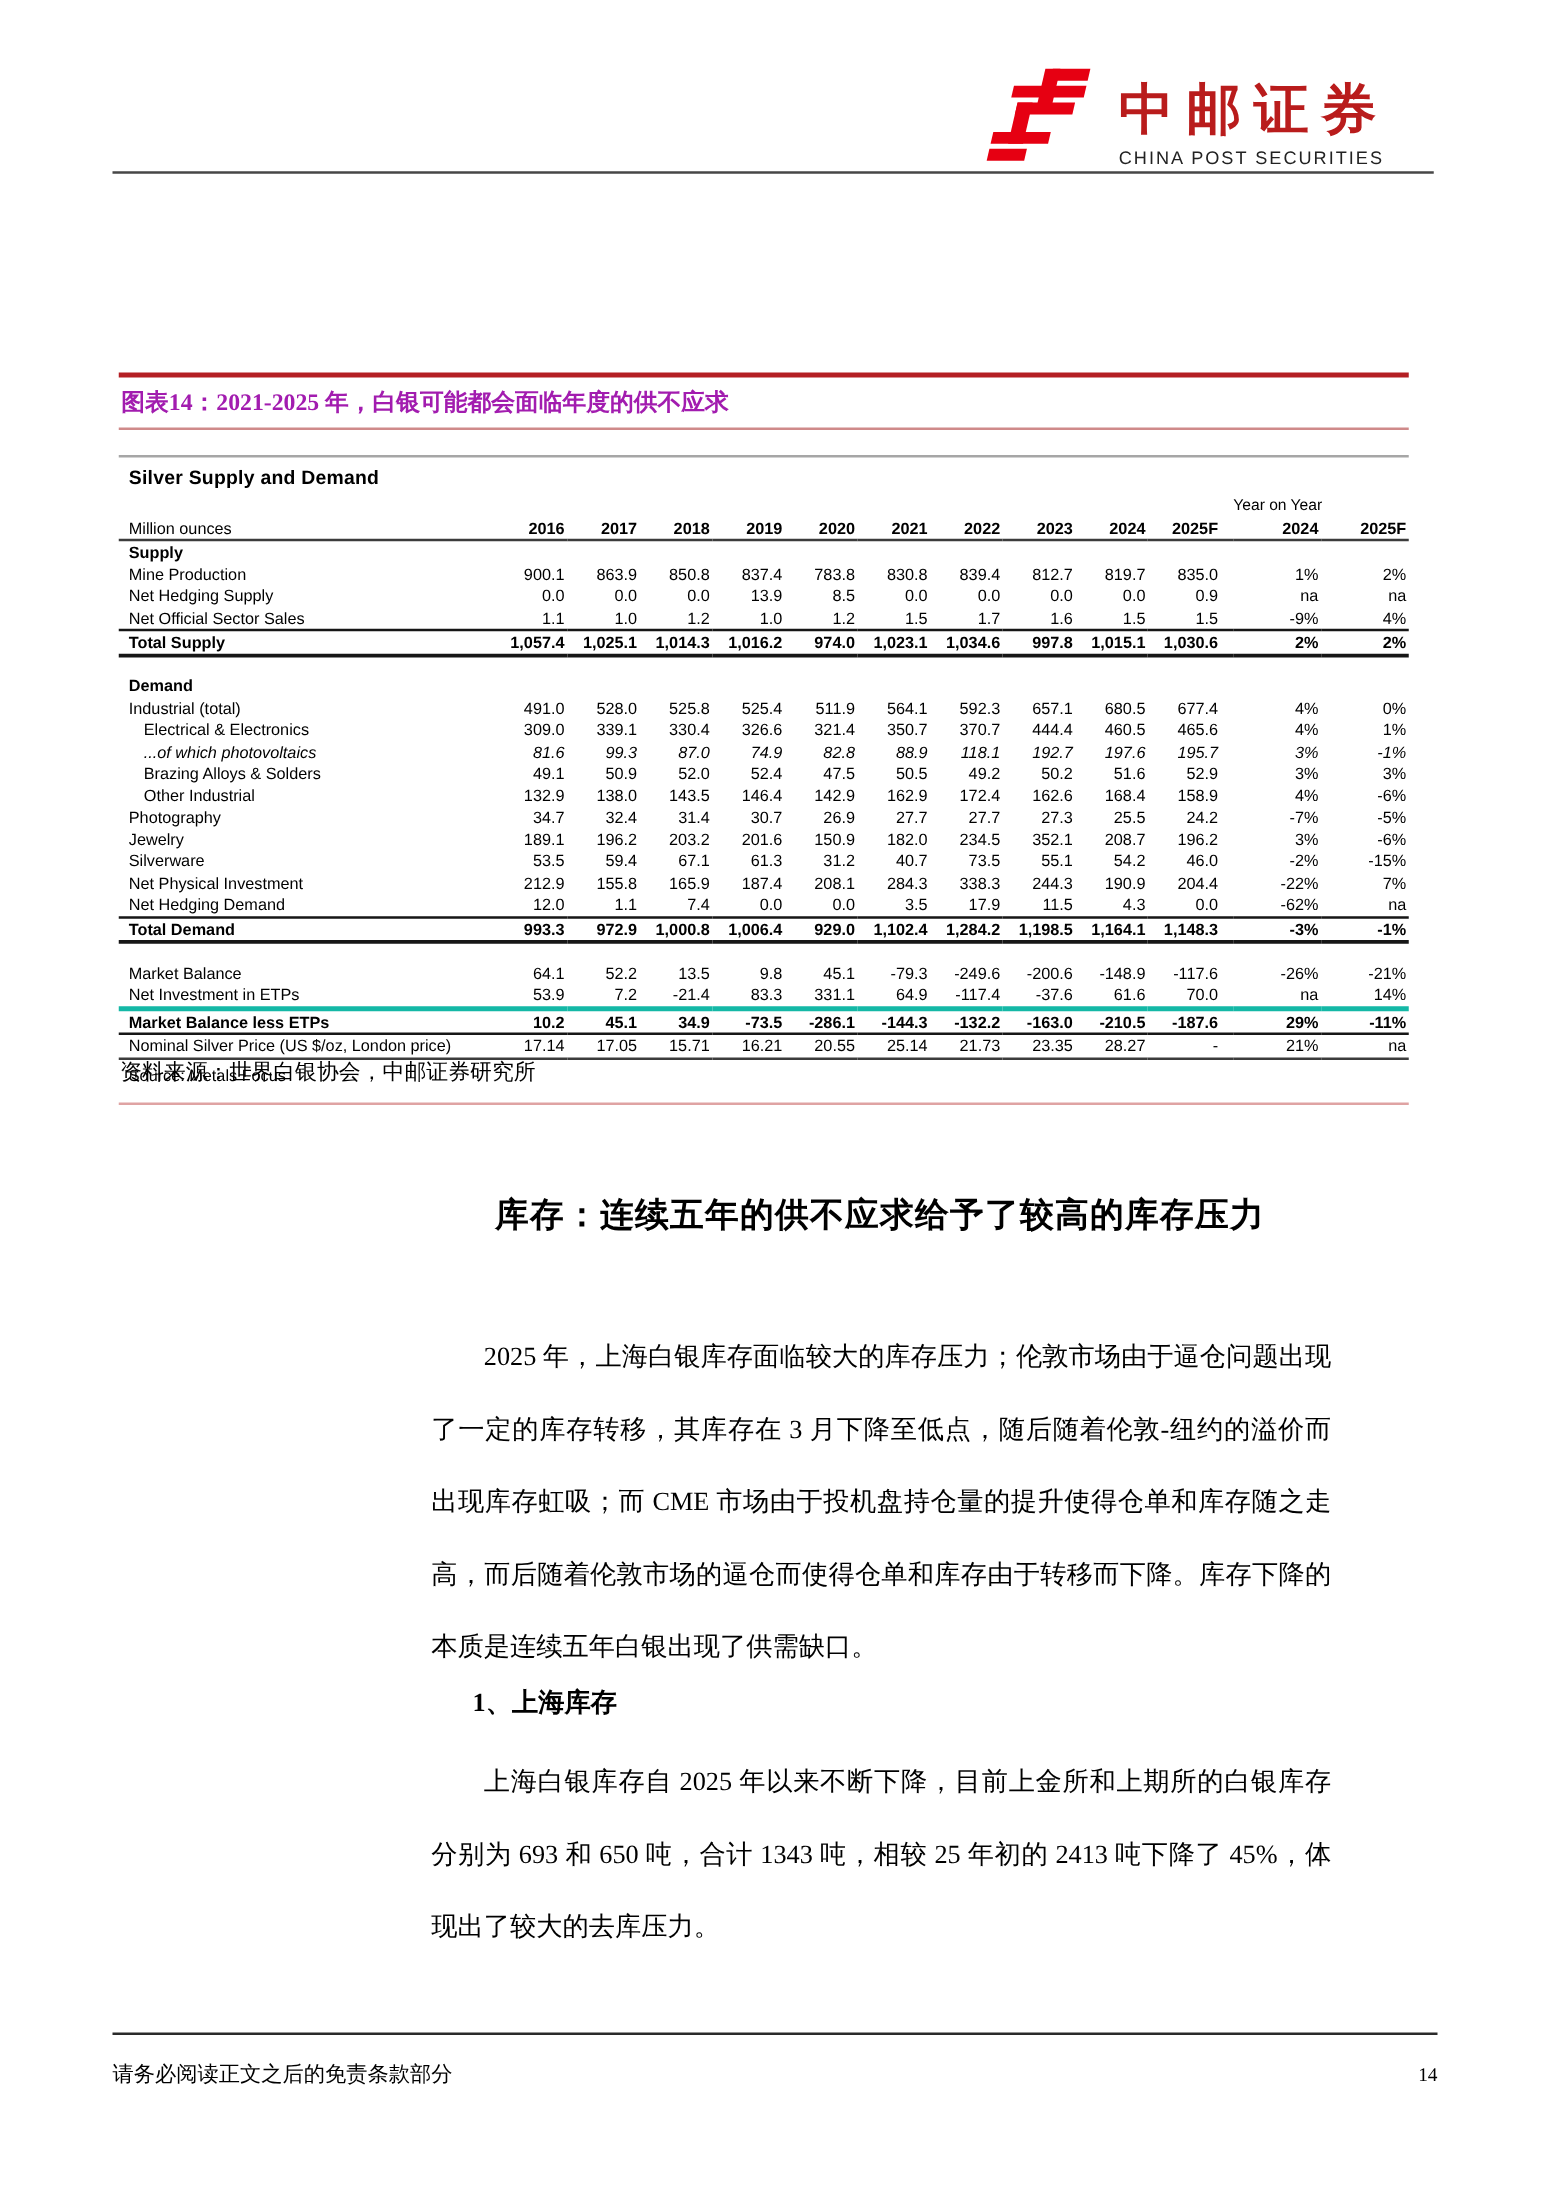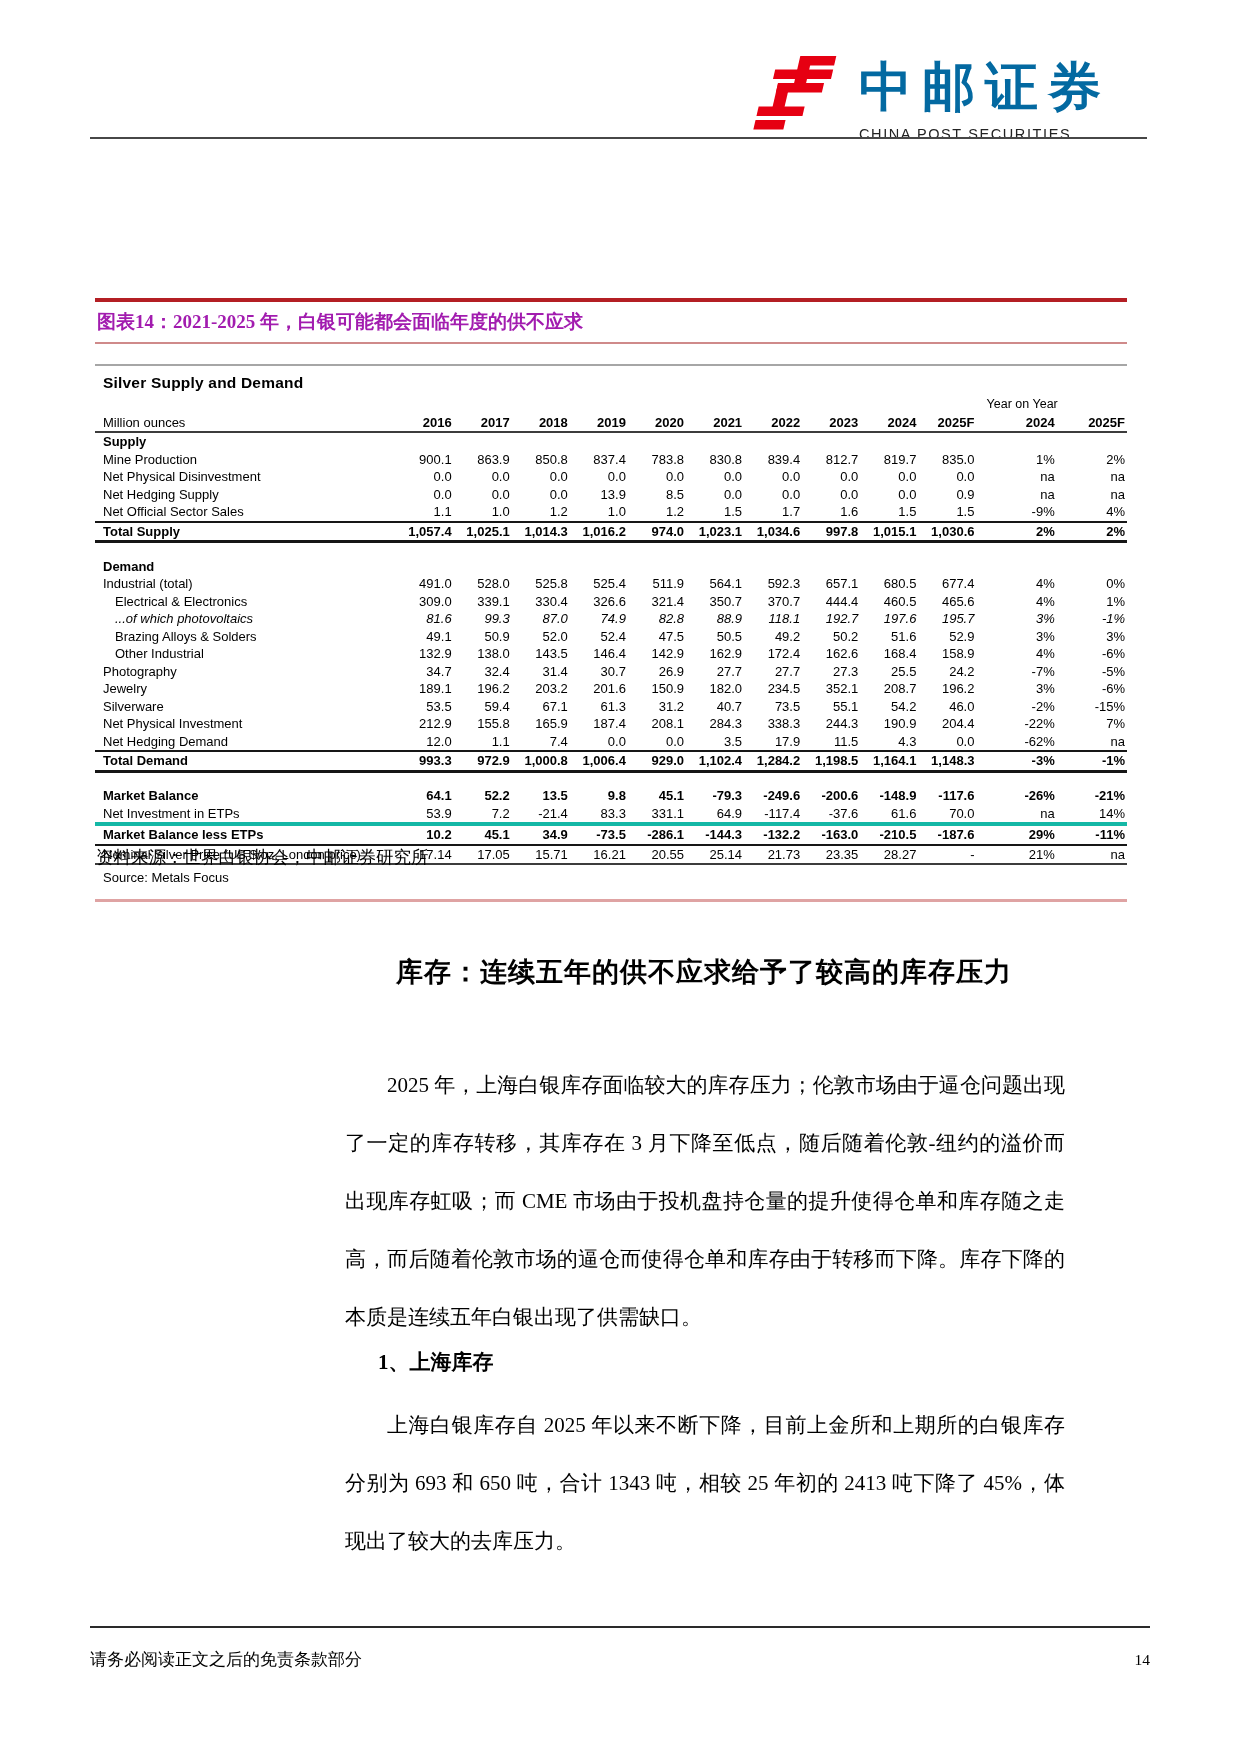--- a/index.html
+++ b/index.html
@@ -4,41 +4,41 @@
 <style>
   * { margin:0; padding:0; box-sizing:border-box; }
   html,body { background:#ffffff; }
   .page {
     position:relative; width:1241px; height:1754px; background:#fff;
     font-family:"Liberation Sans", sans-serif; color:#000; overflow:hidden;
   }
 
   
   .logo { position:absolute; top:52px; right:130px; display:flex; align-items:center; gap:16px; }
-  .brand-cn { font-family:Liberation Sans, sans-serif; font-weight:bold; font-size:53px; letter-spacing:10px; color:#0369a1; white-space:nowrap; }
+  .brand-cn { font-family:Liberation Sans, sans-serif; font-weight:bold; font-size:44px; letter-spacing:10px; color:#b91c1c; white-space:nowrap; }
   .brand-en { font-family:"Liberation Sans", sans-serif; font-size:14.5px; letter-spacing:1.6px; color:#222; margin-top:2px; white-space:nowrap; }
   .header-rule { position:absolute; top:137px; left:90px; width:1057px; height:2px; background:#474747; }
 
   
   .figure { position:absolute; top:298px; left:95px; width:1032px; }
   .rule-thick-red { height:4px; background:#b41f24; }
   .figure-title { margin:7px 0 7px 2px; font-family:"Liberation Serif", serif; font-weight:bold; font-size:19px; color:#a21caf; }
   .rule-thin-red { height:2px; background:#cf8a8a; }
   .rule-gray { height:2px; background:#a6a6a6; margin-top:20px; }
   .table-title { font-size:15.5px; font-weight:bold; margin:8px 0 4px 8px; letter-spacing:0.2px; }
   table.sd { width:100%; border-collapse:collapse; font-size:13px; table-layout:fixed; }
   col.c-label { width:300px; } col.c-year { width:58px; } col.c-gap { width:10px; } col.c-yoy { width:70px; }
   .sd th, .sd td { padding:1px 2px 1px 0; line-height:15.5px; vertical-align:bottom; white-space:nowrap; overflow:visible; }
   .sd .label { text-align:left; padding-left:8px; }
   .sd .num { text-align:right; }
   .yoy-label-cell { text-align:left; font-weight:normal; font-size:12.5px; padding-left:4px; }
   .years-row th { border-bottom:2px solid #3c3c3c; font-weight:bold; }
   .years-row th.label { font-weight:normal; }
   tr.r-section td { font-weight:bold; }
-  tr.r-bold td { font-weight:bold;margin-left:11px; }
+  tr.r-bold td { font-weight:normal;margin-left:11px; }
   tr.r-total td { font-weight:bold; border-top:2px solid #161616; border-bottom:3px solid #161616; }
   tr.r-total-mb td { font-weight:bold; border-top:4px solid #14b8a6; border-bottom:2px solid #161616; }
   tr.r-price td { border-bottom:2px solid #3c3c3c; }
   tr.r-indent td.label { padding-left:20px; }
   tr.r-italic td { font-style:italic; }
   tr.r-spacer td { height:16px; }
   .table-source { font-size:13px; padding:5px 0 12px 8px; }
   .rule-pink { height:2.5px; background:#dfa3a3; margin-top:2px; }
 
   
@@ -144,36 +144,20 @@
             <td class="num">830.8</td>
             <td class="num">839.4</td>
             <td class="num">812.7</td>
             <td class="num">819.7</td>
             <td class="num">835.0</td>
             <td class="gap"></td>
             <td class="num">1%</td>
             <td class="num">2%</td>
           </tr>
           <tr class="r-normal">
-            <td class="label">Net Physical Disinvestment</td>
-            <td class="num">0.0</td>
-            <td class="num">0.0</td>
-            <td class="num">0.0</td>
-            <td class="num">0.0</td>
-            <td class="num">0.0</td>
-            <td class="num">0.0</td>
-            <td class="num">0.0</td>
-            <td class="num">0.0</td>
-            <td class="num">0.0</td>
-            <td class="num">0.0</td>
-            <td class="gap"></td>
-            <td class="num">na</td>
-            <td class="num">na</td>
-          </tr>
-          <tr class="r-normal">
             <td class="label">Net Hedging Supply</td>
             <td class="num">0.0</td>
             <td class="num">0.0</td>
             <td class="num">0.0</td>
             <td class="num">13.9</td>
             <td class="num">8.5</td>
             <td class="num">0.0</td>
             <td class="num">0.0</td>
             <td class="num">0.0</td>
             <td class="num">0.0</td>

